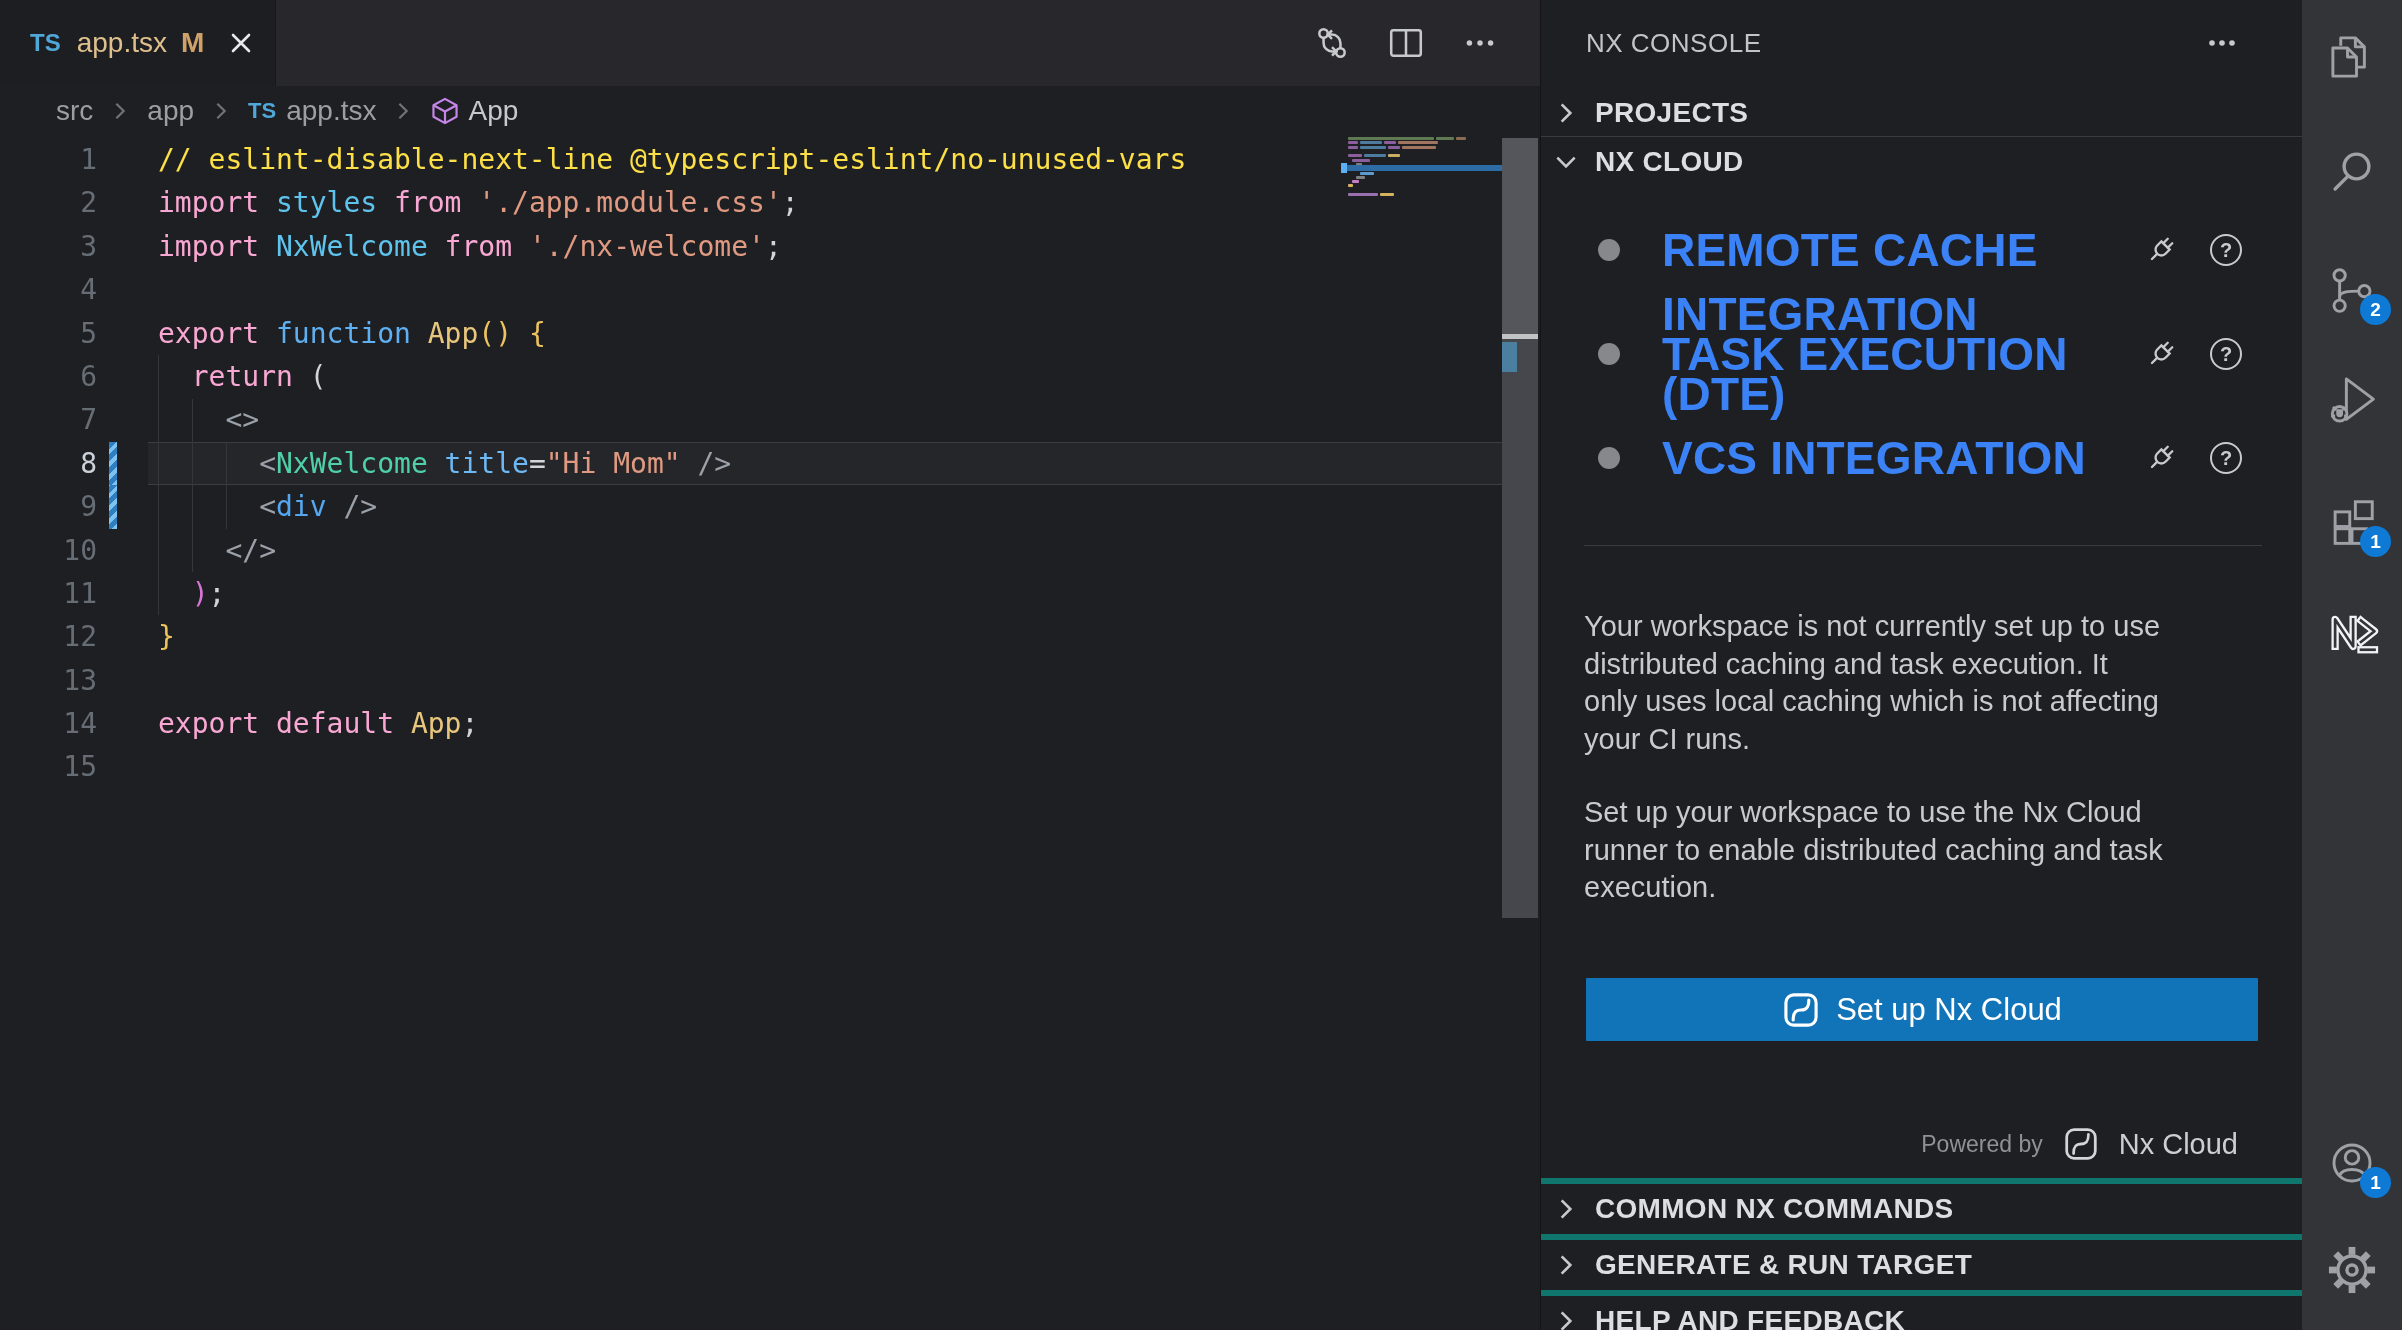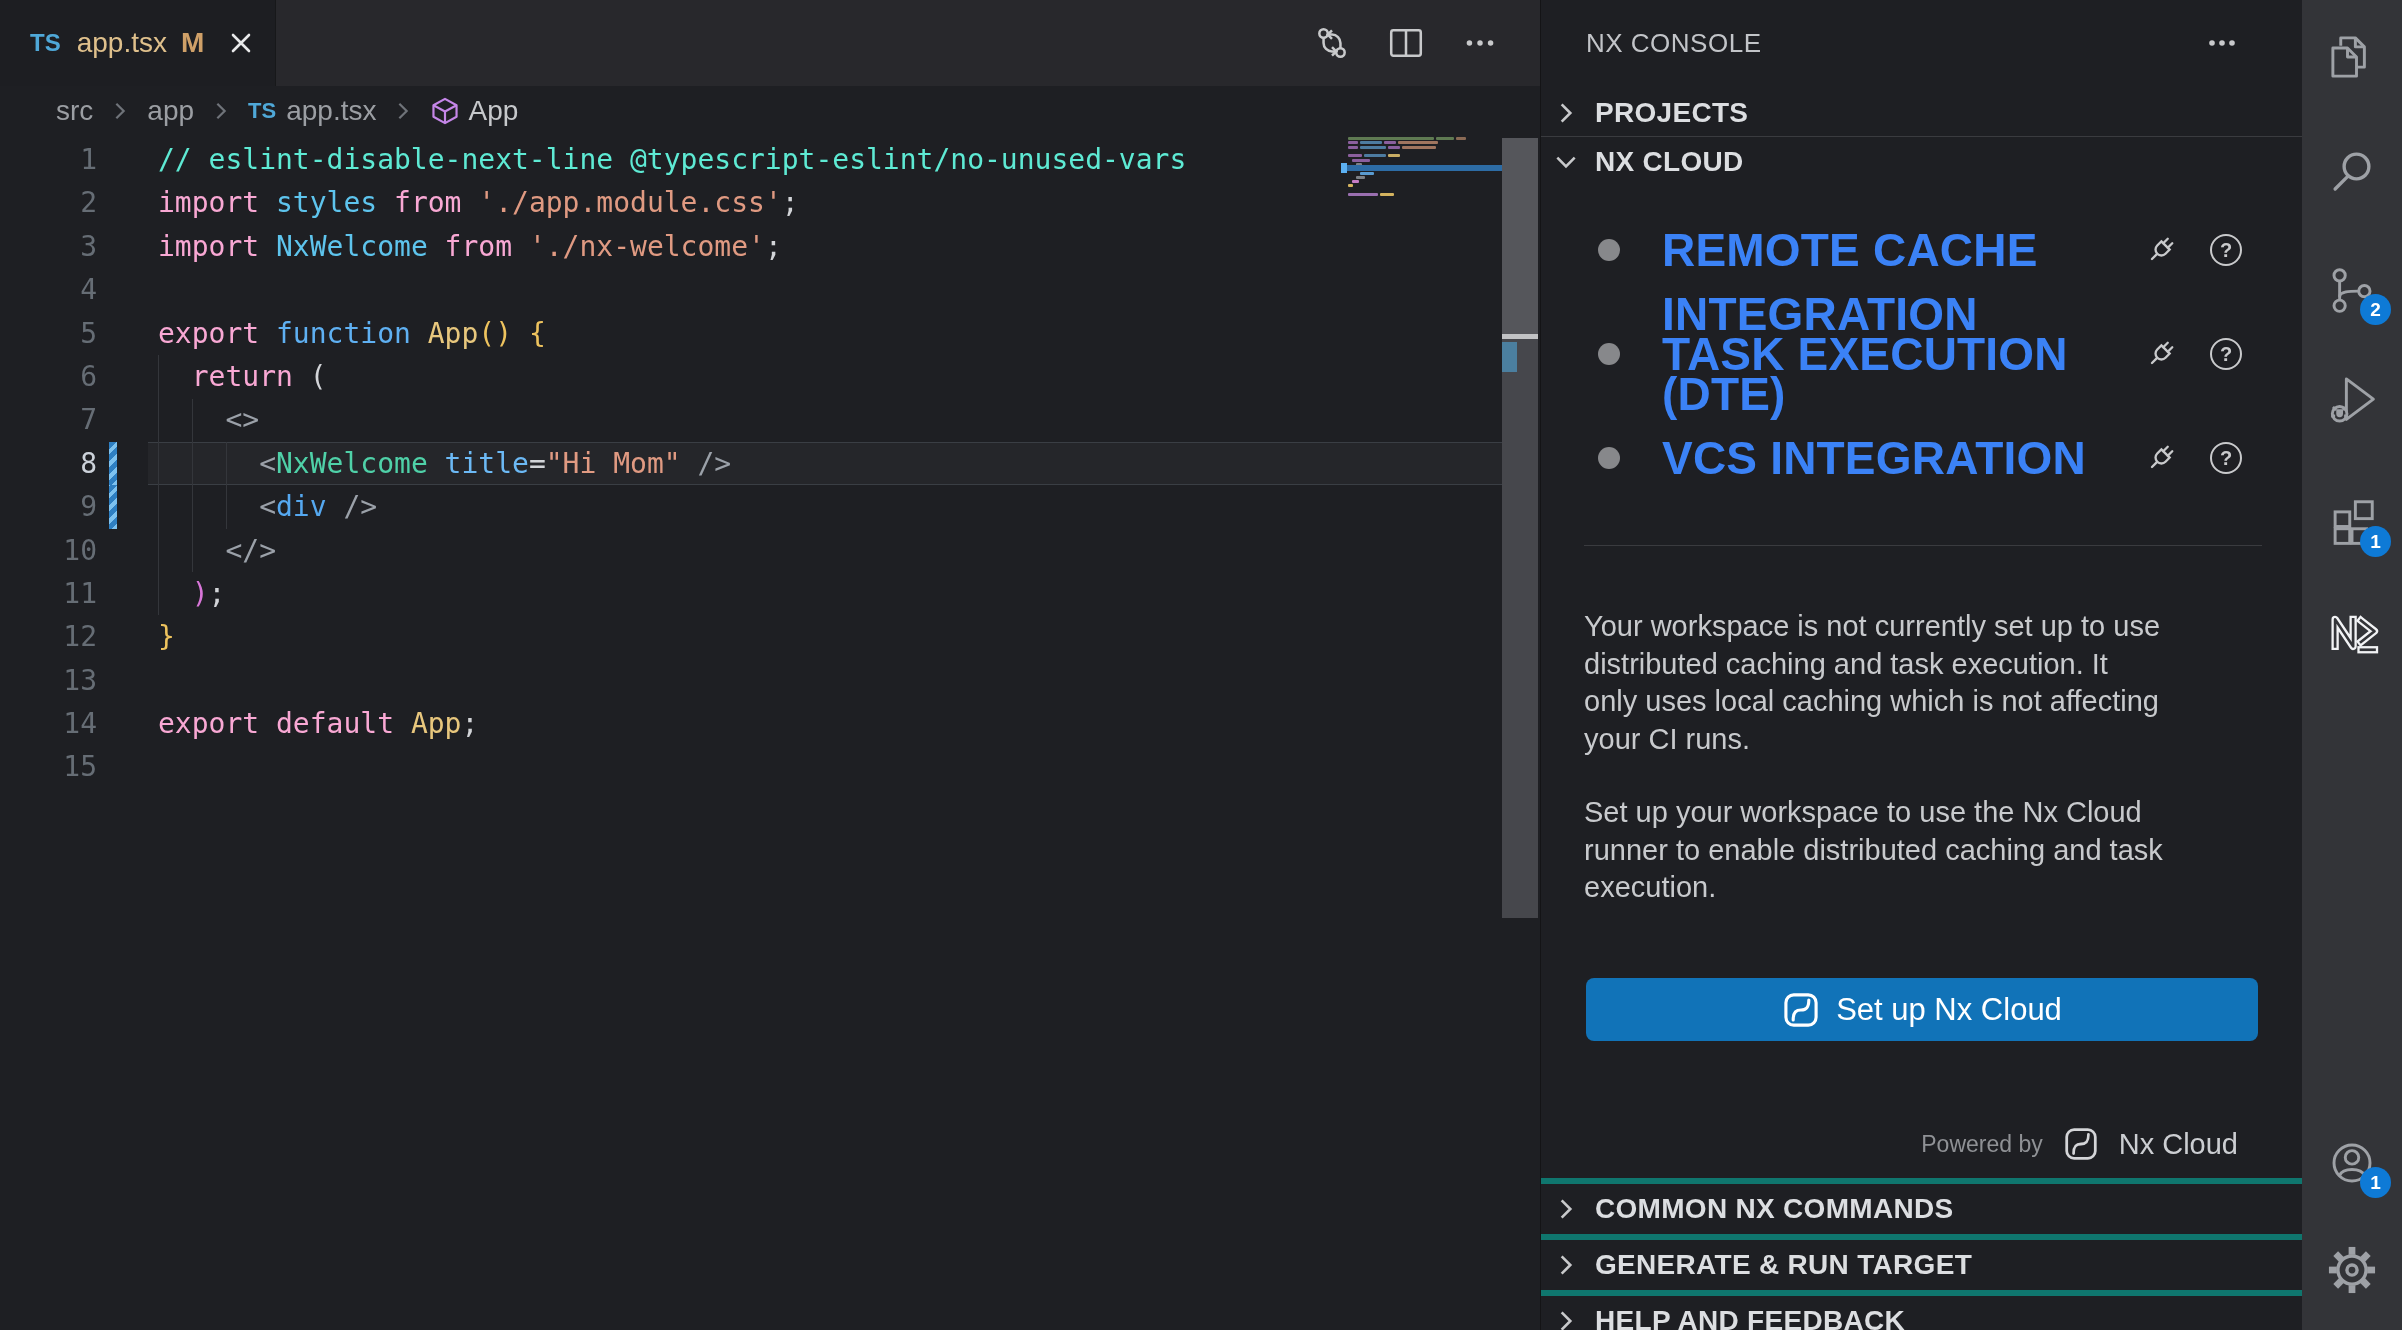--- a/index.html
+++ b/index.html
@@ -31,21 +31,21 @@
   #code-lines{left:0;top:138px;width:1540px;}
   .cl{position:relative;height:43.4px;line-height:43.4px;
       font-family:"DejaVu Sans Mono",monospace;font-size:28px;}
   .cl .ln{position:absolute;left:0;top:0;width:97px;text-align:right;color:#666d75;}
   .cl.cur .ln{color:#ccd2da;}
   .cl.cur::before{content:"";position:absolute;left:148px;right:38px;top:0;bottom:0;
       background:rgba(255,255,255,0.035);border-top:1px solid #3a3e44;border-bottom:1px solid #3a3e44;}
   .cl .gmod{position:absolute;left:109px;top:0;width:8px;height:100%;
       background:repeating-linear-gradient(315deg,#7cc1ef 0 4px,#2e7fc2 4px 9px);}
   .cl .ct{position:absolute;left:158px;top:0;white-space:pre;}
-  .t-cm{color:#5eead4}.t-kw{color:#f9a8d4}.t-kwb{color:#5fb0f2}.t-id{color:#5ec4ed}
+  .t-cm{color:#fde047}.t-kw{color:#f9a8d4}.t-kwb{color:#5fb0f2}.t-id{color:#5ec4ed}
   .t-str{color:#e09a82}.t-fn{color:#e8c77d}.t-br1{color:#eec35e}.t-br2{color:#d876d8}
   .t-pl{color:#d2d4d8}.t-pun{color:#9ba1a9}.t-tagc{color:#4fd1a8}.t-tagd{color:#55a8f0}
   .t-attr{color:#6cb9f5}
   .iguide{position:absolute;width:1px;background:#34363b;}
 
   
   #minimap{left:1348px;top:137px;width:150px;height:70px;cursor:pointer;}
   .mm-bar{position:absolute;height:3px;border-radius:1px;}
   #mm-cur{left:1343px;top:165px;width:160px;height:6px;background:#2d6ca5;}
   #mm-cur-mark{left:1341px;top:163px;width:6px;height:10px;background:#5cb1f2;}
@@ -74,21 +74,21 @@
   .feat .ficon{cursor:pointer;display:flex;align-items:center;}
   .qc{width:32px;height:32px;border:2.4px solid #c9cacc;border-radius:50%;display:flex;
       align-items:center;justify-content:center;font-size:20px;font-weight:bold;color:#c9cacc;box-sizing:border-box;}
 
   #feat-divider{position:absolute;left:43px;top:545px;width:678px;height:1px;background:#3a3b3f;}
   .para{position:absolute;left:43px;width:700px;font-size:29px;color:#c8cacd;}
   .para .pline{height:37.5px;line-height:37.5px;}
   #para1{top:608px;} #para2{top:794px;}
 
   #setup-btn{position:absolute;left:45px;top:978px;width:672px;height:63px;background:#1173b8;
-     border:none;border-radius:8px;display:flex;align-items:center;justify-content:center;
+     border:none;border-radius:1px;display:flex;align-items:center;justify-content:center;
      gap:16px;cursor:pointer;}
   #setup-btn .blabel{color:#ffffff;font-size:31px;}
 
   #powered-row{position:absolute;right:64px;top:1122px;height:44px;display:flex;align-items:center;gap:20px;}
   #powered-label{font-size:23px;color:#8f9195;}
   #brand-label{font-size:29px;color:#ccced2;}
 
   #bottom-sections{position:absolute;left:0;top:1178px;width:100%;}
   .bsec{height:50px;display:flex;align-items:center;border-top:6px solid #0f766e;cursor:pointer;}
 

